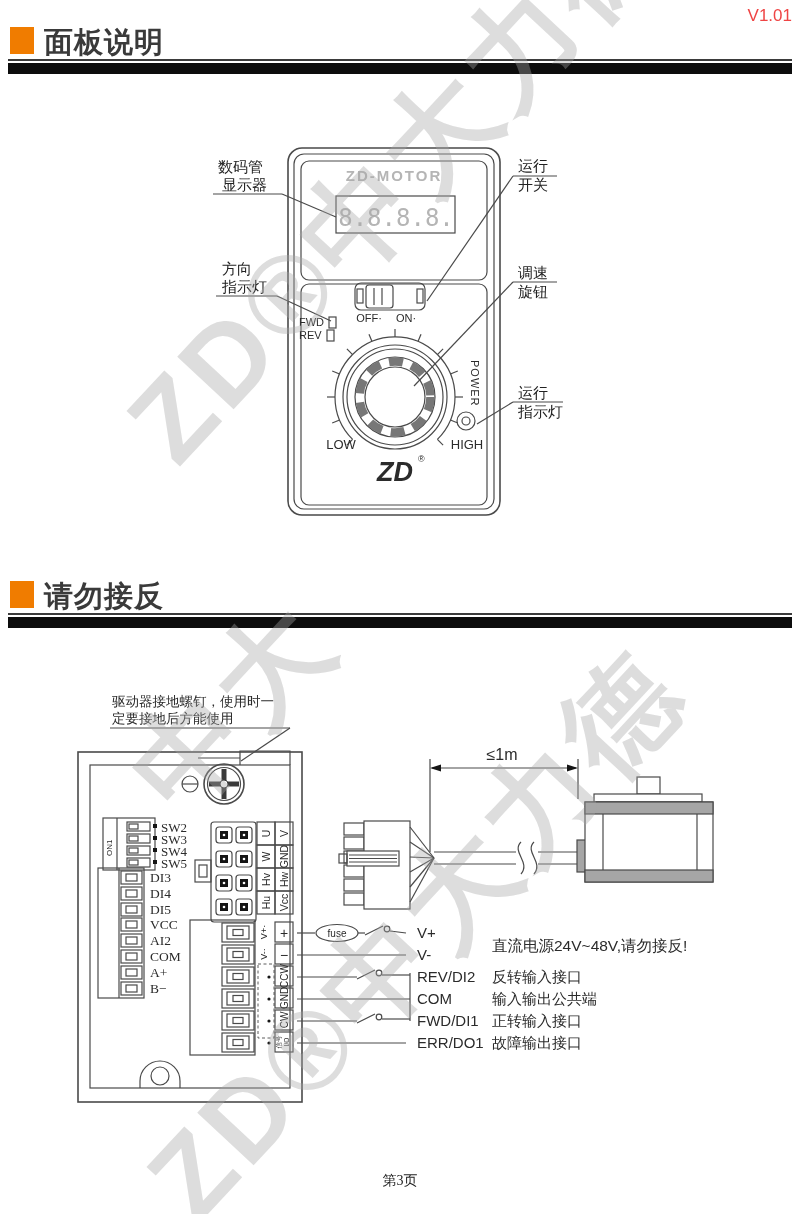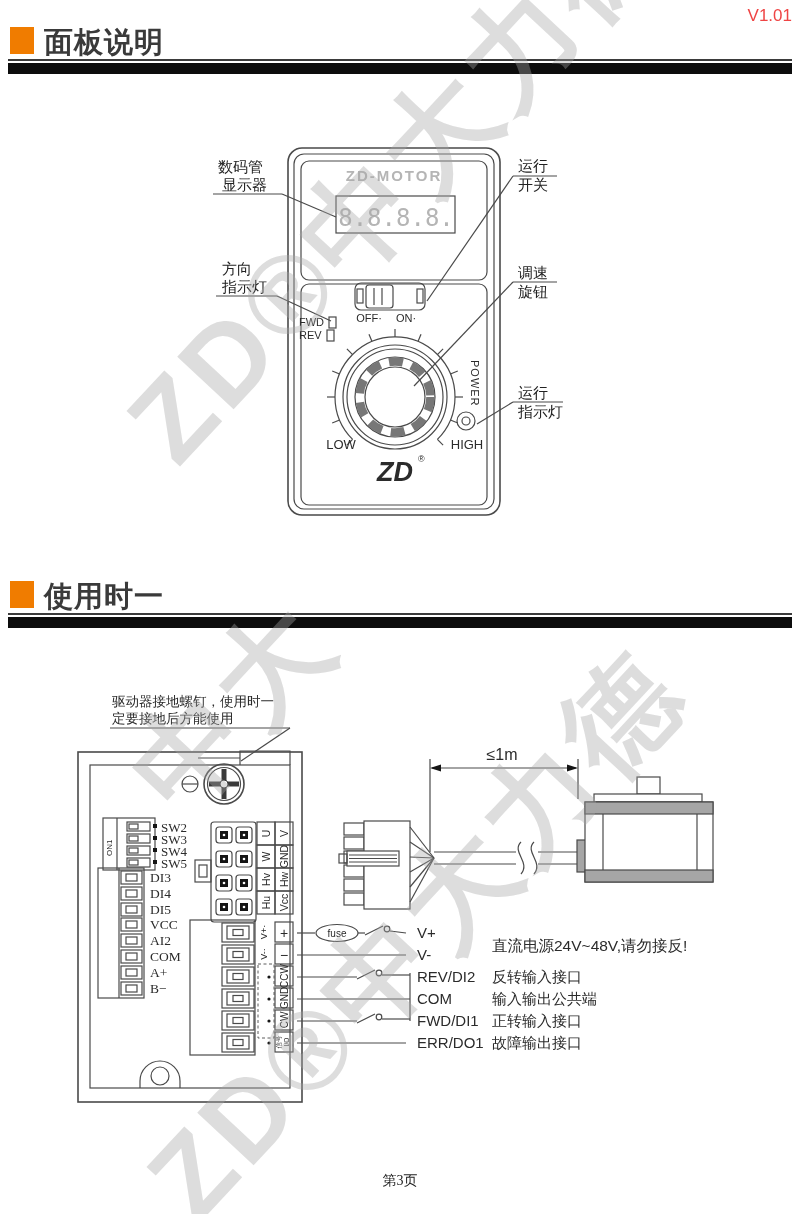--- a/index.html
+++ b/index.html
@@ -36,21 +36,21 @@
 
 <div class="page">
 
   <div class="accent-sq" style="left:10px;top:27px;"></div>
   <div class="sec-title" style="left:44px;top:23px;">面板说明</div>
   <div class="rule-thin" style="top:59px;"></div>
   <div class="rule-thick" style="top:63px;"></div>
   <div class="version">V1.01</div>
 
   <div class="accent-sq" style="left:10px;top:581px;"></div>
-  <div class="sec-title" style="left:44px;top:577px;">使用时一</div>
+  <div class="sec-title" style="left:44px;top:577px;">请勿接反</div>
   <div class="rule-thin" style="top:613px;"></div>
   <div class="rule-thick" style="top:617px;"></div>
 
   <div class="pagenum">第3页</div>
 
   <svg width="800" height="1214" viewBox="0 0 800 1214">
 
     <g>
       <rect class="s15" x="288" y="148" width="212" height="367" rx="14"></rect>
       <rect class="s" x="294" y="154" width="200" height="355" rx="10"></rect>

